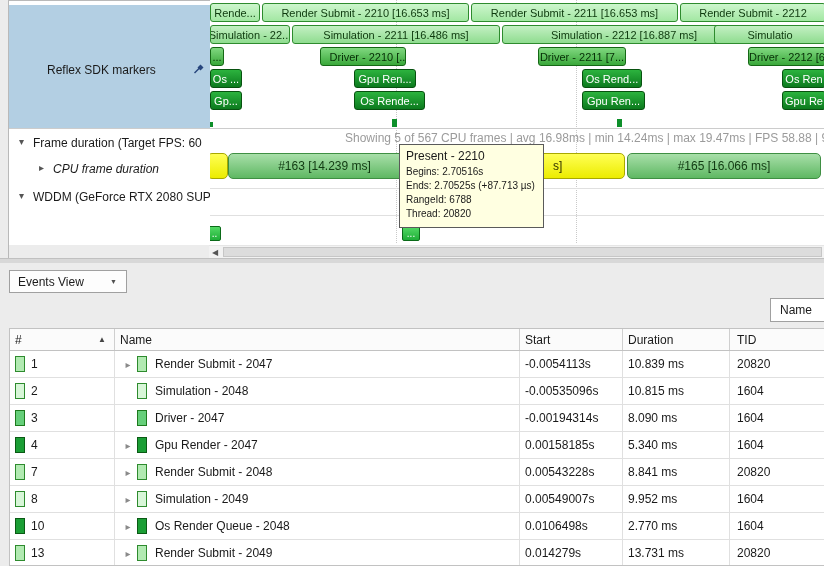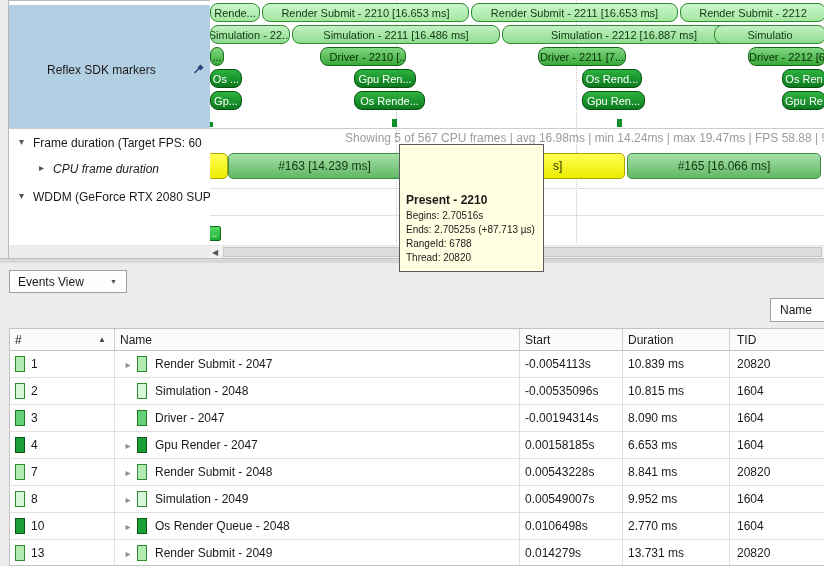--- a/index.html
+++ b/index.html
@@ -8,37 +8,37 @@
   
   .panel-bg{position:absolute;left:8px;top:0;width:816px;height:258px;background:#ffffff;
             border-top:1px solid #b9b9b9;border-left:1px solid #b9b9b9;box-sizing:border-box;}
   .blue-box{position:absolute;left:9px;top:5px;width:201px;height:123px;}
   .blue-box .lbl{position:absolute;left:38px;top:58px;white-space:nowrap;}
   .pin{position:absolute;left:183px;top:56px;width:14px;height:14px;}
   .tree-item{position:absolute;left:9px;width:200px;height:16px;white-space:nowrap;overflow:hidden;}
   .tree-arrow{display:inline-block;width:14px;color:#555;font-size:10px;vertical-align:top;}
   .timeline{position:absolute;left:210px;top:0;width:614px;height:245px;overflow:hidden;background:#fff;}
   .gridline{position:absolute;top:0;height:243px;width:0;border-left:1px dotted #c9c9c9;}
-  .bar{position:absolute;height:19px;border:1px solid;border-radius:8px;box-sizing:border-box;
+  .bar{position:absolute;height:19px;border:1px solid;border-radius:3px;box-sizing:border-box;
        display:flex;align-items:center;justify-content:center;overflow:hidden;
        white-space:nowrap;font-size:11px;}
   .fbar{position:absolute;height:26px;border:1px solid;border-radius:5px;box-sizing:border-box;
         display:flex;align-items:center;justify-content:center;overflow:hidden;
         white-space:nowrap;font-size:12px;}
   .fbar .off-label{position:absolute;top:5px;}
   .tick{position:absolute;}
   .mini{position:absolute;border:1px solid;border-radius:2px;box-sizing:border-box;color:#fff;
         font-size:10px;display:flex;align-items:center;justify-content:center;overflow:hidden;}
   .stats{position:absolute;left:135px;top:131px;color:#9b9b9b;white-space:nowrap;}
   .hline-full{position:absolute;left:9px;top:128px;width:815px;height:1px;background:#cccccc;}
   .tl-hline{position:absolute;left:0;width:614px;height:1px;background:#e0e0e0;}
   
   .tooltip{position:absolute;left:399px;top:144px;background:#ffffe1;border:1px solid #5a5a5a;
            padding:4px 8px 6px 6px;z-index:20;white-space:nowrap;}
-  .tooltip .tt-title{font-weight:bold;font-size:12px;margin-bottom:2px;margin-top:44px;}
+  .tooltip .tt-title{font-weight:normal;font-size:12px;margin-bottom:2px;}
   .tooltip .tt-line{font-size:10px;line-height:14px;}
   
   .scroll-corner{position:absolute;left:9px;top:245px;width:200px;height:13px;background:#ececec;}
   .hscroll{position:absolute;left:209px;top:245px;width:615px;height:13px;background:#f2f2f2;border-top:1px solid #e6e6e6;box-sizing:border-box;}
   .hscroll .arrow{position:absolute;left:0;top:0;width:12px;height:12px;display:flex;align-items:center;justify-content:center;font-size:8px;color:#555;}
   .hscroll .thumb{position:absolute;left:14px;top:1px;right:2px;bottom:1px;background:#dcdcdc;border:1px solid #c6c6c6;box-sizing:border-box;}
   .splitter{position:absolute;left:0;top:258px;width:824px;height:5px;background:#d8d8d8;border-top:1px solid #c0c0c0;box-sizing:border-box;}
   
   .combo{position:absolute;left:9px;top:270px;width:118px;height:23px;background:#fdfdfd;border:1px solid #a0a0a0;
          box-sizing:border-box;display:flex;align-items:center;}
@@ -248,21 +248,21 @@
           </div>
           <div class="cell c1">
             <div class="exp">▸</div>
             <div class="swatch nm-swatch" style="background: rgb(27, 158, 53); border-color: rgb(10, 90, 20);"></div>
             <div class="nm-text">Gpu Render - 2047</div>
           </div>
           <div class="cell c2">
             <div class="pad">0.00158185s</div>
           </div>
           <div class="cell c3">
-            <div class="pad">6.653 ms</div>
+            <div class="pad">5.340 ms</div>
           </div>
           <div class="cell c4">
             <div class="pad">1604</div>
           </div>
         </div>
         <div class="trow">
           <div class="cell c0">
             <div class="swatch" style="background: rgb(178, 234, 178); border-color: rgb(46, 139, 46);"></div>
             <div class="rownum">7</div>
           </div>

